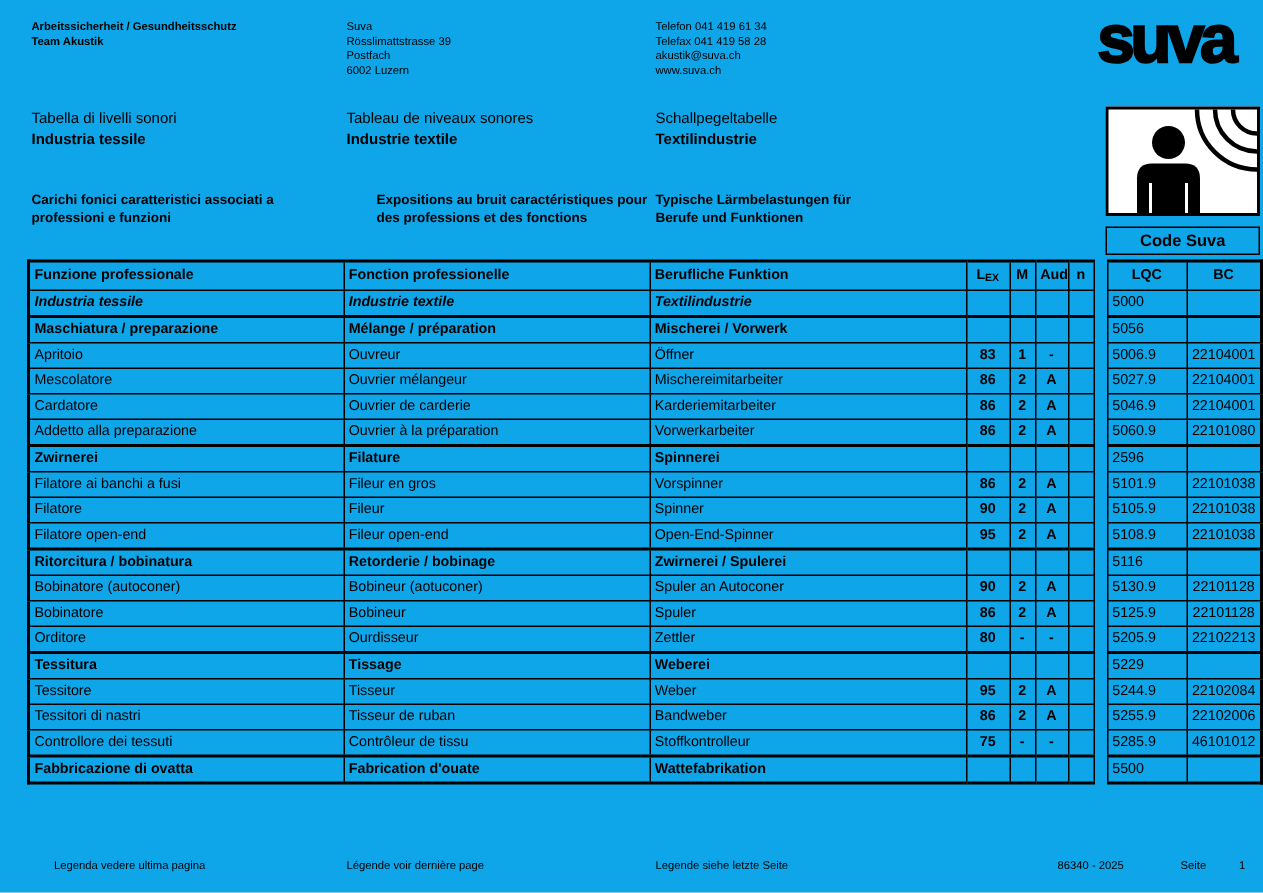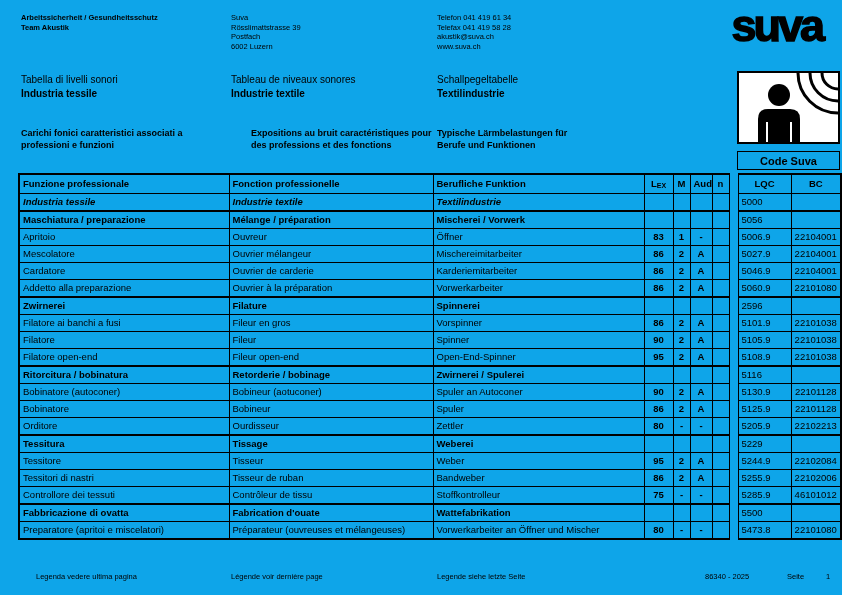--- a/index.html
+++ b/index.html
@@ -378,32 +378,20 @@
       <td class="c-text">Fabrication d'ouate</td>
       <td class="c-text">Wattefabrikation</td>
       <td class="c-num"></td>
       <td class="c-num"></td>
       <td class="c-num"></td>
       <td class="c-num"></td>
       <td class="gap"></td>
       <td class="c-lqc">5500</td>
       <td class="c-bc"></td>
     </tr>
-        <tr class="row-data">
-      <td class="c-text">Preparatore (apritoi e miscelatori)</td>
-      <td class="c-text">Préparateur (ouvreuses et mélangeuses)</td>
-      <td class="c-text">Vorwerkarbeiter an Öffner und Mischer</td>
-      <td class="c-num">80</td>
-      <td class="c-num">-</td>
-      <td class="c-num">-</td>
-      <td class="c-num"></td>
-      <td class="gap"></td>
-      <td class="c-lqc">5473.8</td>
-      <td class="c-bc">22101080</td>
-    </tr>
       </tbody>
   </table>
 
   <div class="footer-item f-it">Legenda vedere ultima pagina</div>
   <div class="footer-item f-fr">Légende voir dernière page</div>
   <div class="footer-item f-de">Legende siehe letzte Seite</div>
   <div class="footer-item f-ref">86340 - 2025</div>
   <div class="footer-item f-pagelabel">Seite</div>
   <div class="footer-item f-pagenum">1</div>
 

